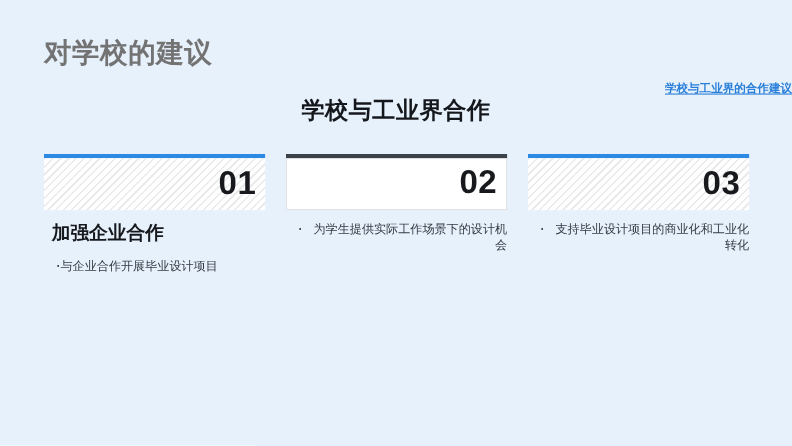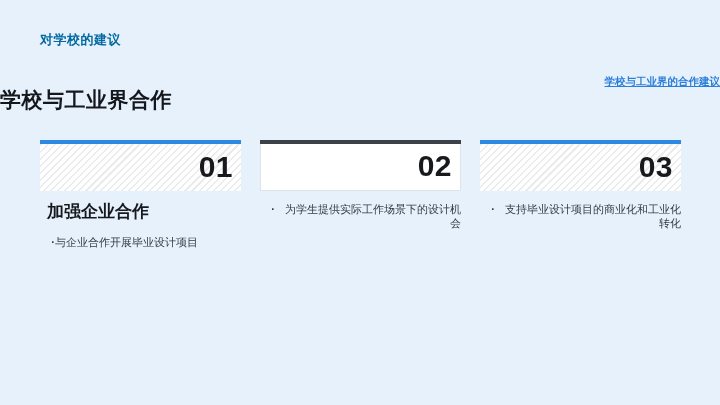--- a/index.html
+++ b/index.html
@@ -6,36 +6,37 @@
   .slide {
     position:relative;
     width:720px; height:405px;
     background:#e7f1fc;
     overflow:hidden;
     font-family:"Liberation Sans","DejaVu Sans",sans-serif;
   }
 
   .page-title {
     position:absolute; left:40px; top:31px;
-    font-size:13px; font-weight:700; color:#0369a1;
+    font-size:25px; font-weight:700; color:#737373;
     letter-spacing:0.5px;
   }
 
   .section-link-wrap {
     position:absolute; top:71px; left:0; right:0;
     text-align:right;
   }
   .section-link {
     font-size:10.5px; font-weight:600;
     color:#2a7fd9; text-decoration:underline;
     cursor:pointer;
   }
 
   .section-heading {
     position:absolute; top:86px; left:0; right:0;
+    text-align:center;
     font-size:21px; font-weight:700; color:#14171b;
     letter-spacing:0.5px;
   }
 
   .cards {
     position:absolute; top:140px; left:40px; width:641px;
     display:flex; gap:19px;
   }
   .card { flex:1; min-width:0; }
 

